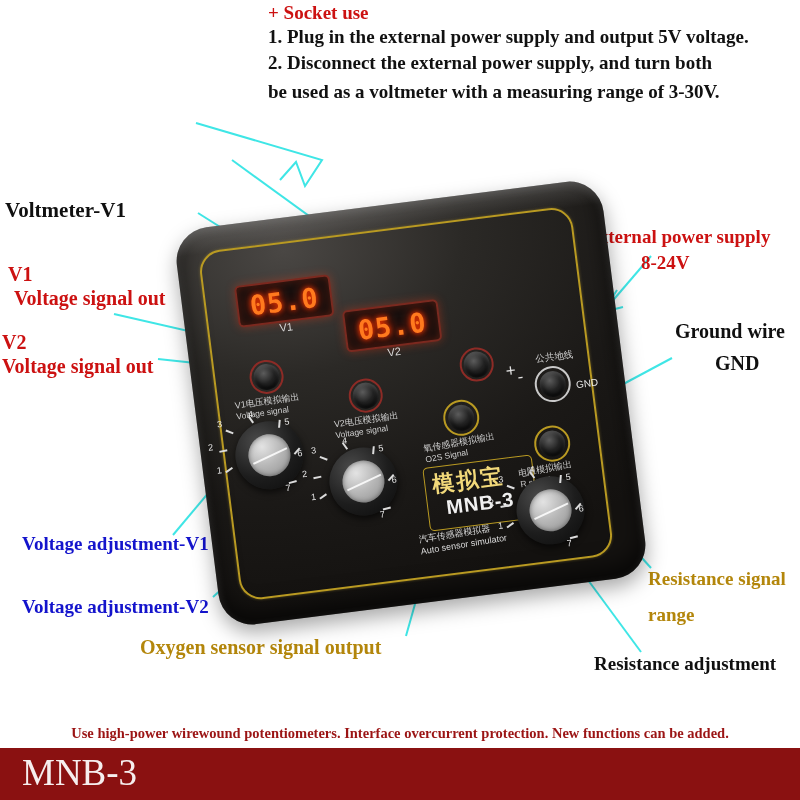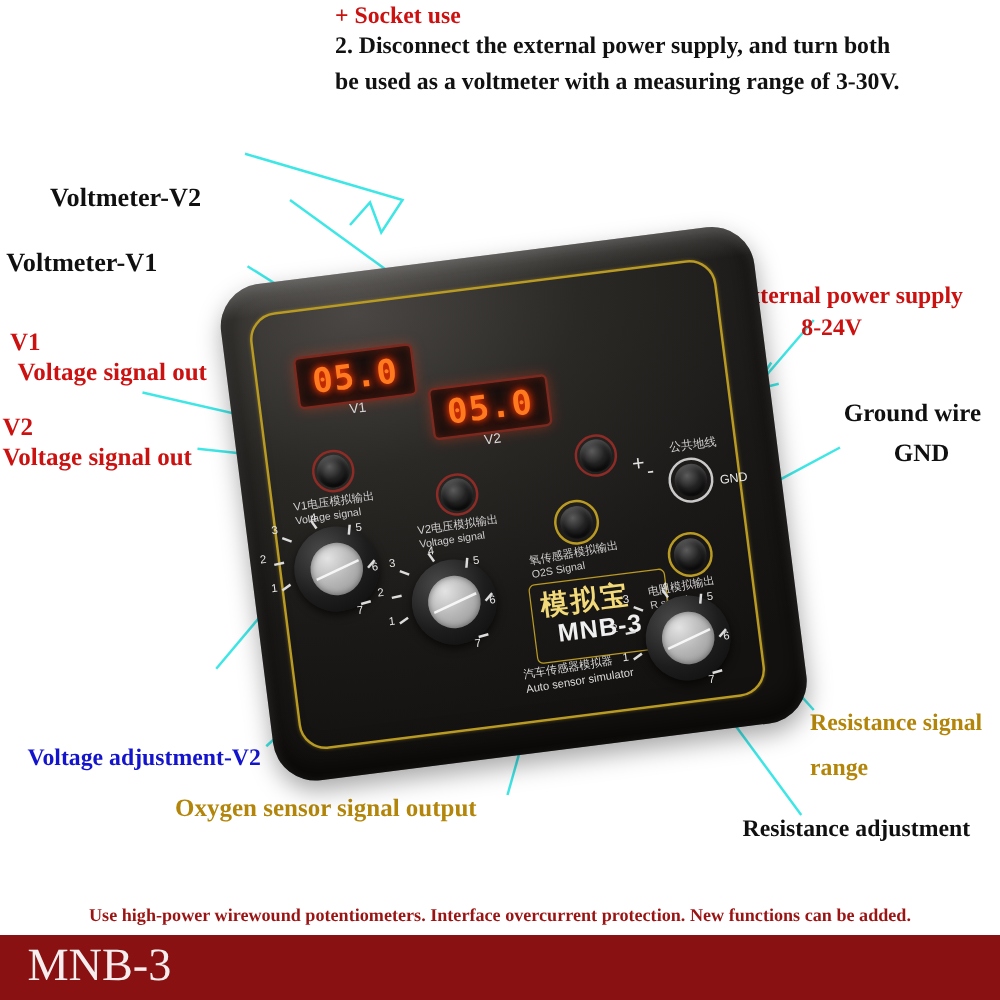--- a/index.html
+++ b/index.html
@@ -138,40 +138,41 @@
 
       <path d="M651,568 L559,466"></path>
 
       <path d="M641,652 L560,542"></path>
     </g>
   </svg>
 
 
   <div class="instr">
     <div class="head">+ Socket use</div>
+    <div class="ln">1. Plug in the external power supply and output 5V voltage.</div>
     <div class="ln">2. Disconnect the external power supply, and turn both</div>
     <div class="ln sp">be used as a voltmeter with a measuring range of 3-30V.</div>
   </div>
 
-  <div class="lbl black" style="left:40px;top:146px;font-size:21px;">Voltmeter-V2</div>
 
   <div class="lbl black" style="left:5px;top:198px;font-size:21px;">Voltmeter-V1</div>
 
   <div class="lbl red" style="left:8px;top:263px;font-size:20px;">V1</div>
   <div class="lbl red" style="left:14px;top:287px;font-size:20px;">Voltage signal out</div>
 
   <div class="lbl red" style="left:2px;top:331px;font-size:20px;">V2</div>
   <div class="lbl red" style="left:2px;top:355px;font-size:20px;">Voltage signal out</div>
 
   <div class="lbl red" style="left:586px;top:226px;font-size:19px;">External power supply</div>
   <div class="lbl red" style="left:641px;top:252px;font-size:19px;">8-24V</div>
 
   <div class="lbl black" style="left:675px;top:320px;font-size:20px;">Ground wire</div>
   <div class="lbl black" style="left:715px;top:352px;font-size:20px;">GND</div>
 
+  <div class="lbl blue" style="left:22px;top:533px;font-size:19px;">Voltage adjustment-V1</div>
   <div class="lbl blue" style="left:22px;top:596px;font-size:19px;">Voltage adjustment-V2</div>
 
   <div class="lbl gold" style="left:140px;top:636px;font-size:20px;">Oxygen sensor signal output</div>
 
   <div class="lbl gold" style="left:648px;top:568px;font-size:19px;">Resistance signal</div>
   <div class="lbl gold" style="left:648px;top:604px;font-size:19px;">range</div>
 
   <div class="lbl black" style="left:594px;top:653px;font-size:19px;">Resistance adjustment</div>
 
   <div class="device">

